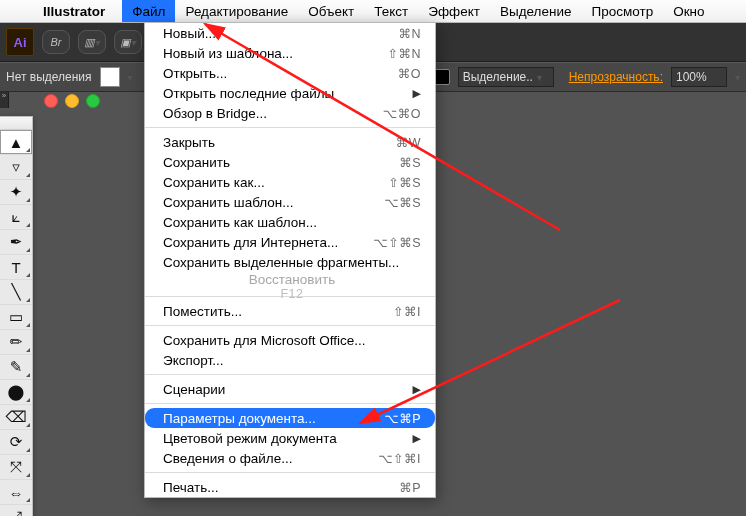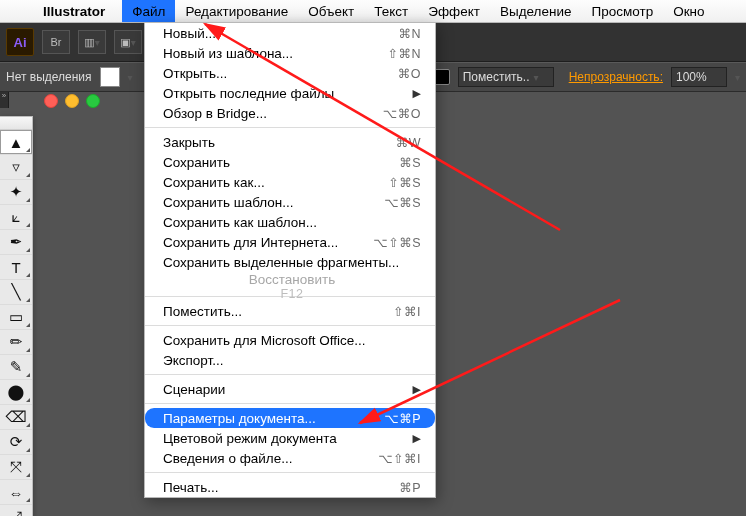--- a/index.html
+++ b/index.html
@@ -5,21 +5,21 @@
   html,body{margin:0;padding:0;font-family:-apple-system,"Helvetica Neue",Arial,sans-serif;font-size:13px;background:#535353;color:#ccc;width:746px;height:516px;overflow:hidden;}
   
   .mac-menubar{height:22px;background:linear-gradient(#fdfdfd,#f0f0f0);border-bottom:1px solid #b8b8b8;display:flex;align-items:center;color:#000;font-size:13.5px;gap:7px;}
   .mac-menubar .apple{width:26px;text-align:center;font-size:15px;}
   .mac-menubar .app-name{font-weight:700;padding:0 10px;}
   .mac-menubar .mitem{padding:0 10px;height:100%;display:flex;align-items:center;}
   .mac-menubar .mitem.active{background:#1e74ff;color:#000000;}
   
   .ai-bar{height:38px;background:#323232;border-bottom:1px solid #1e1e1e;display:flex;align-items:center;padding:0 6px;gap:8px;}
   .ai-logo{width:26px;height:26px;border:1px solid #5a3a00;background:#2a1a00;color:#8b5cf6;font-weight:700;display:flex;align-items:center;justify-content:center;font-size:13px;border-radius:2px;}
-  .ai-bar .sq{width:26px;height:22px;border:1px solid #555;background:#3a3a3a;border-radius:0;display:flex;align-items:center;justify-content:center;font-size:11px;color:#bbb;}
+  .ai-bar .sq{width:26px;height:22px;border:1px solid #555;background:#3a3a3a;border-radius:8px;display:flex;align-items:center;justify-content:center;font-size:11px;color:#bbb;font-style:italic;}
   
   .ctrl-bar{height:28px;background:#474747;border-top:1px solid #5a5a5a;border-bottom:1px solid #2b2b2b;display:flex;align-items:center;padding:0 6px;gap:8px;color:#ddd;font-size:12px;}
   .ctrl-bar .swatch{width:18px;height:18px;border:1px solid #888;}
   .ctrl-bar .field{height:18px;background:#3a3a3a;border:1px solid #222;display:flex;align-items:center;padding:0 4px;gap:4px;color:#ddd;}
   .ctrl-bar .spacer{flex:1;}
   .orange{color:#ff9a00;text-decoration:underline;padding-left:7px;}
   
   .workspace{position:relative;height:calc(516px - 22px - 38px - 28px);background:#535353;}
   
   .left-strip{position:absolute;left:0;top:0;width:8px;height:16px;background:#2f2f2f;border-right:1px solid #1e1e1e;}
@@ -76,21 +76,21 @@
   <div class="sq">▣<span class="tri">▾</span></div>
 </div>
 
 <div class="ctrl-bar">
   <span>Нет выделения</span>
   <span class="swatch" style="background:#fff"></span>
   <span class="tri">▾</span>
   <div class="spacer"></div>
   <span class="swatch" style="background:#000;width:14px;height:14px;border-radius:2px"></span>
   <div class="field" style="width:86px">
-    <span>Поместить..</span>
+    <span>Выделение..</span>
       <span class="tri">▾</span>
   </div>
   <span class="orange">Непрозрачность:</span>
   <div class="field" style="width:46px">
     <span>100%</span>
   </div>
   <span class="tri">▾</span>
 </div>
 
 <div class="workspace">

